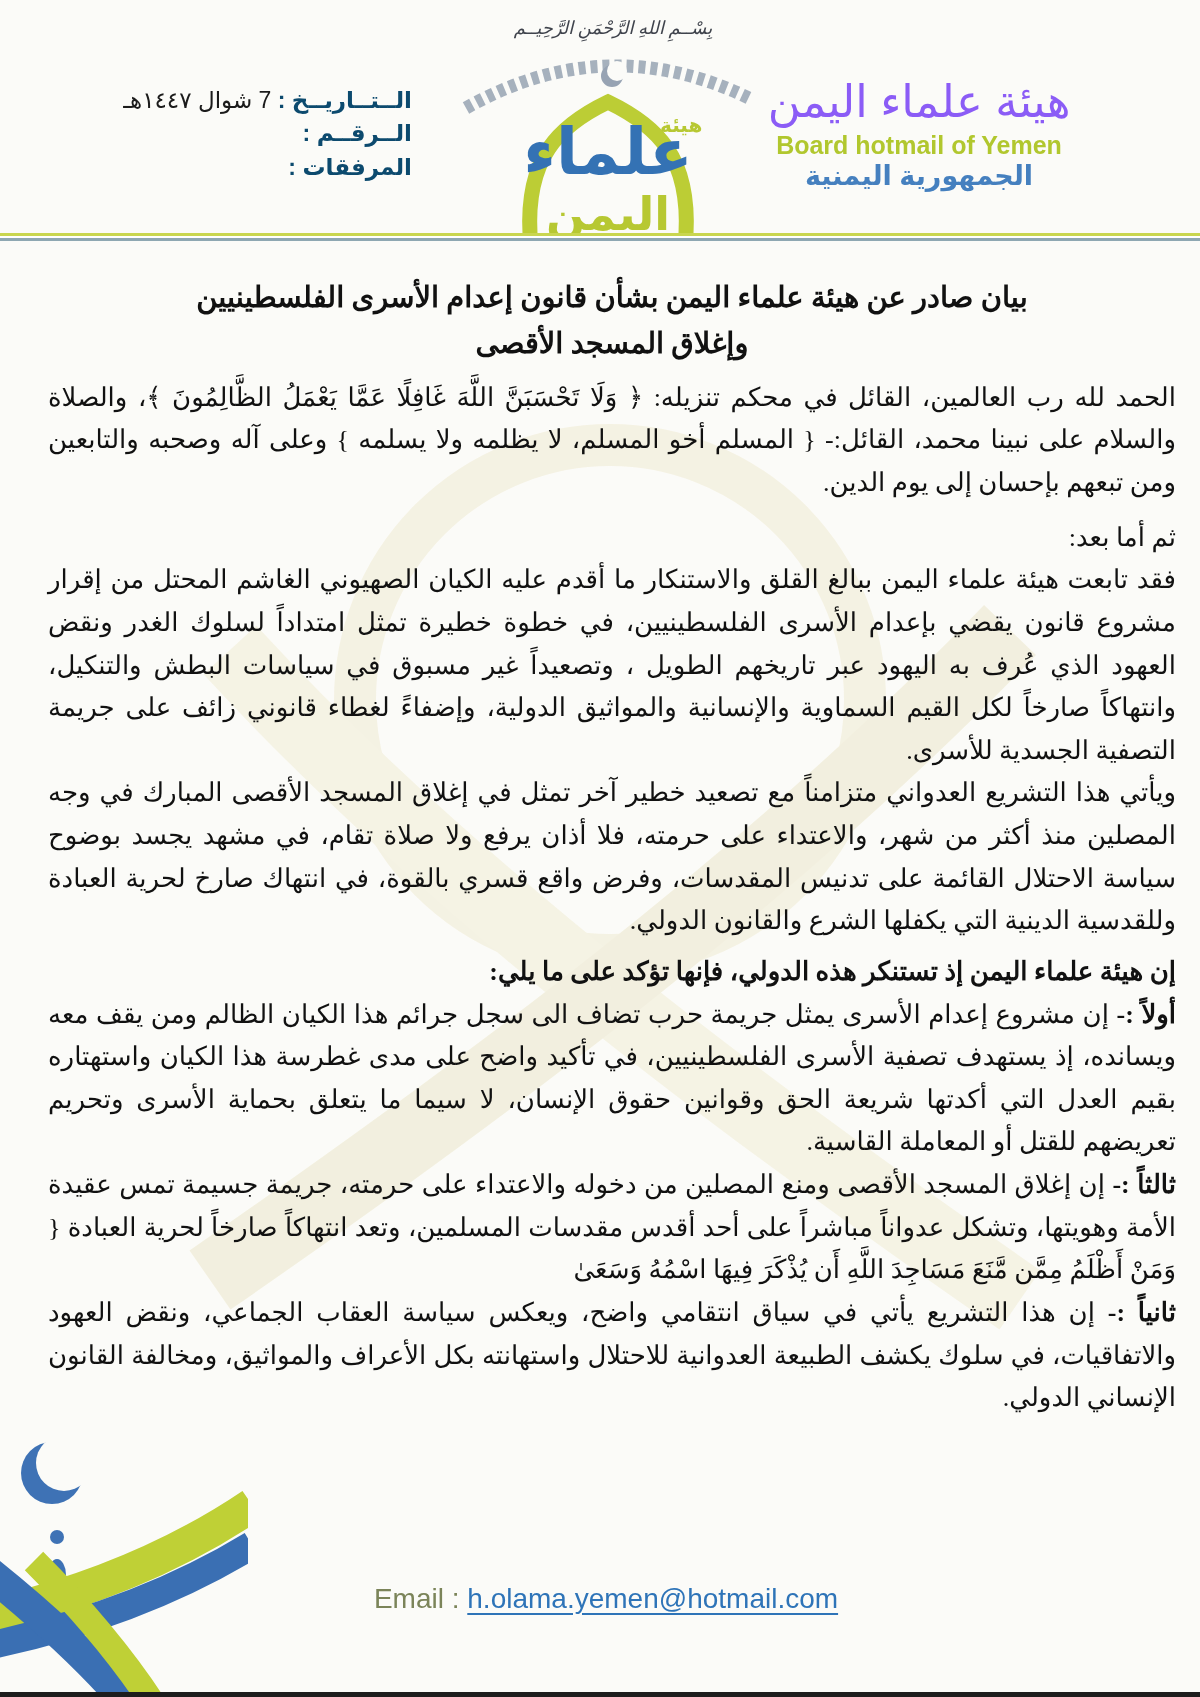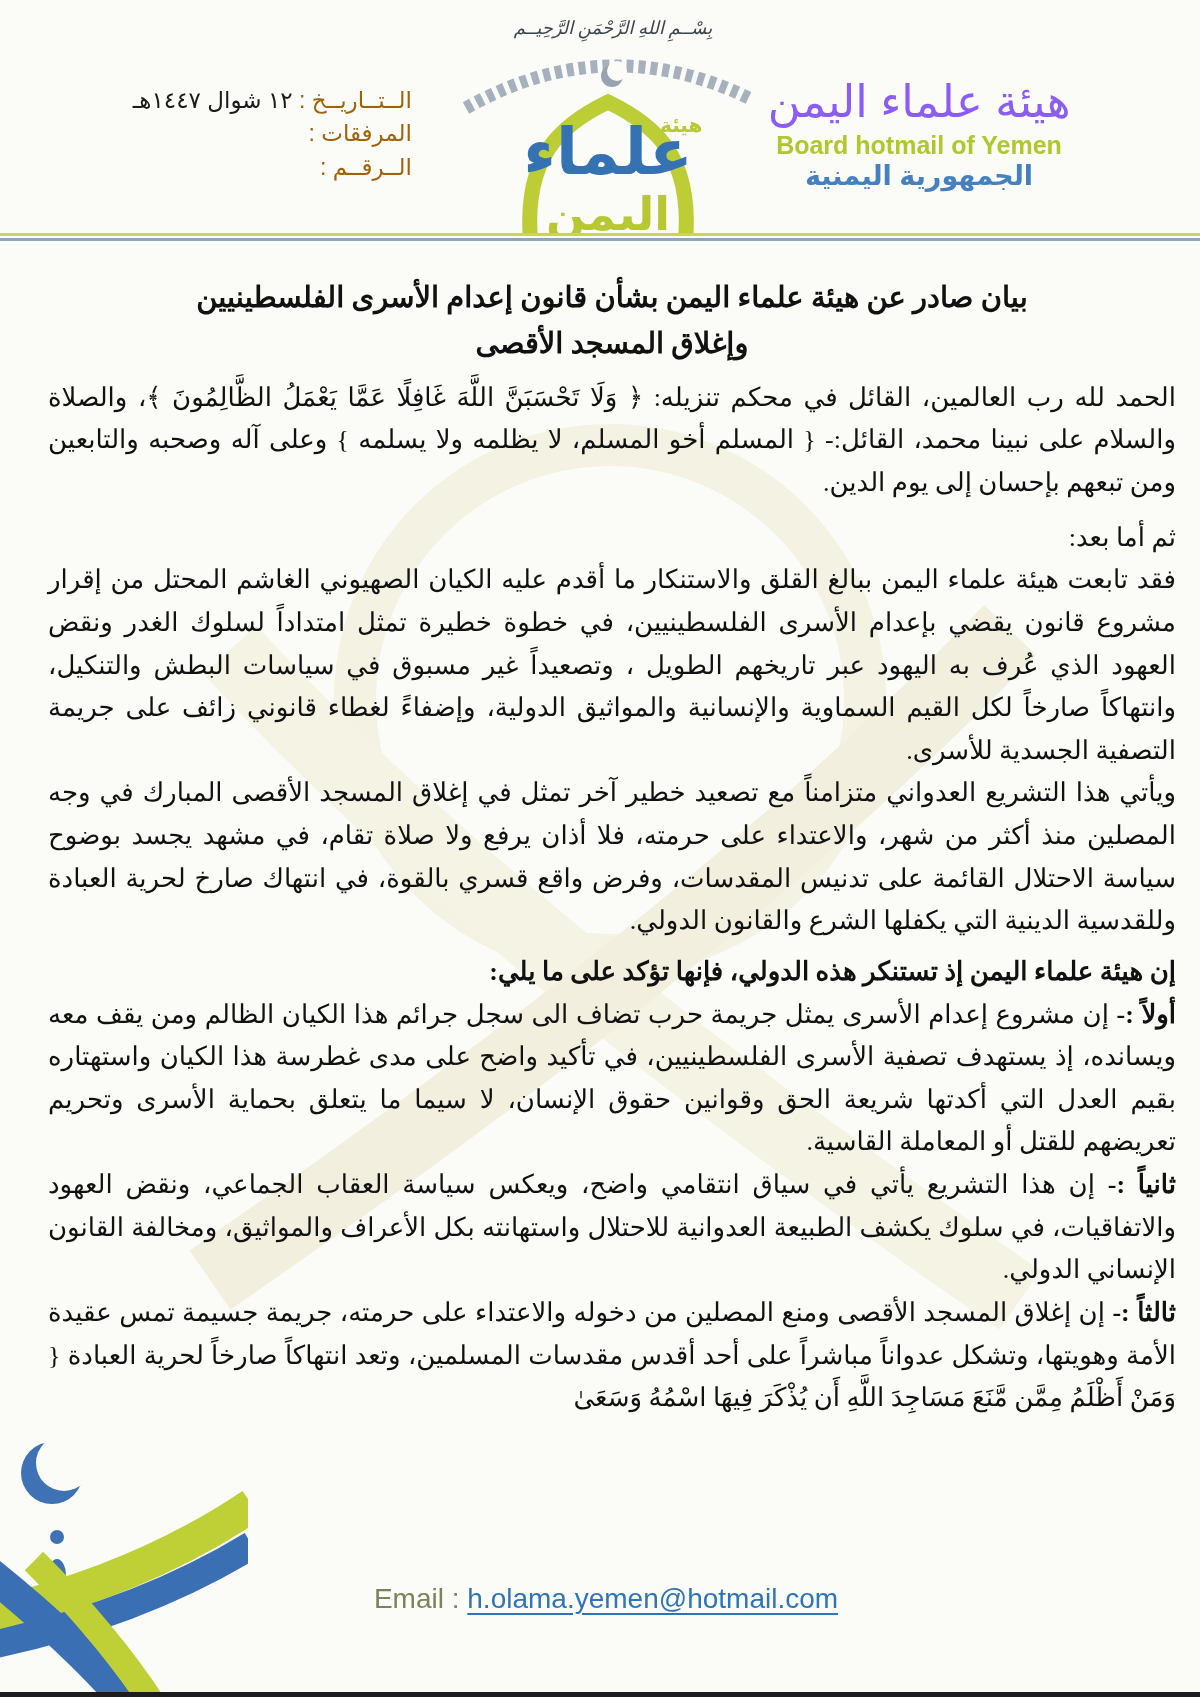--- a/index.html
+++ b/index.html
@@ -9,21 +9,21 @@
     font-family:"Liberation Serif","DejaVu Serif",serif;
     color:#111;
   }
   
   .meta {
     position:absolute; left:60px; top:84px; width:352px;
     direction:rtl; text-align:right; z-index:3;
     font-family:"Liberation Sans","DejaVu Sans",sans-serif;
     font-size:23px; line-height:1.45;
   }
-  .meta-label { color:#a16207; font-weight:400;text-align:center; }
+  .meta-label { color:#0c4a6e; font-weight:700;text-align:center; }
   .meta-value { color:#1b1b1b; }
   .logo-wrap { position:absolute; left:408px; top:6px; width:400px; height:232px; z-index:3; }
   .org {
     position:absolute; right:66px; top:76px; width:430px; text-align:center; z-index:3;
     font-family:"Liberation Sans","DejaVu Sans",sans-serif; direction:rtl;
   }
   .org-ar { font-size:45px; font-weight:normal; color:#8b5cf6; line-height:1.15; }
   .org-en { direction:ltr; font-size:25px; font-weight:bold; color:#b1c72e; margin-top:3px; }
   .org-country { font-size:27px; font-weight:600; color:#4580bf; }
   .rule { position:absolute; top:233px; left:0; width:1200px; z-index:3; }
@@ -67,27 +67,27 @@
     <svg width="920" height="960" viewBox="0 0 920 960">
       <circle cx="470" cy="300" r="255" fill="none" stroke="#f0ebd2" stroke-width="42"></circle>
       <path d="M 90 250 C 320 500 620 720 880 900" fill="none" stroke="#f1edd5" stroke-width="72"></path>
       <path d="M 870 230 C 630 480 330 700 70 880" fill="none" stroke="#ece7cb" stroke-width="72"></path>
     </svg>
   </div>
 
   <div class="meta">
     <div>
       <span class="meta-label">الــتــاريــخ :</span>
-      <span class="meta-value">١٢ شوال ١٤٤٧هـ</span>
+      <span class="meta-value">7 شوال ١٤٤٧هـ</span>
+    </div>
+    <div>
+      <span class="meta-label">الــرقــم :</span>
     </div>
     <div>
       <span class="meta-label">المرفقات :</span>
-    </div>
-    <div>
-      <span class="meta-label">الــرقــم :</span>
     </div>
   </div>
 
   <div class="logo-wrap">
     <svg width="400" height="232" viewBox="0 0 400 232">
       <text x="205" y="28" text-anchor="middle" font-size="18" fill="#3f434c" font-family="Liberation Serif, DejaVu Serif, serif" font-style="italic">بِسْــمِ اللهِ الرَّحْمَنِ الرَّحِيــم</text>
       <path d="M 58 102 Q 200 22 345 94" fill="none" stroke="#97a3b3" stroke-width="13" stroke-dasharray="7 5" opacity="0.85"></path>
       <circle cx="204" cy="70" r="11" fill="#97a3b3"></circle>
       <circle cx="209" cy="65" r="10" fill="#fbfbf8"></circle>
       <path d="M 122 228 C 118 152 150 120 200 96 C 250 120 282 152 278 228" fill="none" stroke="#bccd35" stroke-width="15"></path>
@@ -117,26 +117,26 @@
     <p>الحمد لله رب العالمين، القائل في محكم تنزيله: ﴿ وَلَا تَحْسَبَنَّ اللَّهَ غَافِلًا عَمَّا يَعْمَلُ الظَّالِمُونَ ﴾، والصلاة والسلام على نبينا محمد، القائل:- { المسلم أخو المسلم، لا يظلمه ولا يسلمه } وعلى آله وصحبه والتابعين ومن تبعهم بإحسان إلى يوم الدين.</p>
     <p class="standalone">ثم أما بعد:</p>
     <p>فقد تابعت هيئة علماء اليمن ببالغ القلق والاستنكار ما أقدم عليه الكيان الصهيوني الغاشم المحتل من إقرار مشروع قانون يقضي بإعدام الأسرى الفلسطينيين، في خطوة خطيرة تمثل امتداداً لسلوك الغدر ونقض العهود الذي عُرف به اليهود عبر تاريخهم الطويل ، وتصعيداً غير مسبوق في سياسات البطش والتنكيل، وانتهاكاً صارخاً لكل القيم السماوية والإنسانية والمواثيق الدولية، وإضفاءً لغطاء قانوني زائف على جريمة التصفية الجسدية للأسرى.</p>
     <p>ويأتي هذا التشريع العدواني متزامناً مع تصعيد خطير آخر تمثل في إغلاق المسجد الأقصى المبارك في وجه المصلين منذ أكثر من شهر، والاعتداء على حرمته، فلا أذان يرفع ولا صلاة تقام، في مشهد يجسد بوضوح سياسة الاحتلال القائمة على تدنيس المقدسات، وفرض واقع قسري بالقوة، في انتهاك صارخ لحرية العبادة وللقدسية الدينية التي يكفلها الشرع والقانون الدولي.</p>
     <p class="bold-line">إن هيئة علماء اليمن إذ تستنكر هذه الدولي، فإنها تؤكد على ما يلي:</p>
     <p class="item">
       <strong>أولاً :-</strong>
       <span>إن مشروع إعدام الأسرى يمثل جريمة حرب تضاف الى سجل جرائم هذا الكيان الظالم ومن يقف معه ويسانده، إذ يستهدف تصفية الأسرى الفلسطينيين، في تأكيد واضح على مدى غطرسة هذا الكيان واستهتاره بقيم العدل التي أكدتها شريعة الحق وقوانين حقوق الإنسان، لا سيما ما يتعلق بحماية الأسرى وتحريم تعريضهم للقتل أو المعاملة القاسية.</span>
     </p>
     <p class="item">
+      <strong>ثالثاً :-</strong>
+      <span>إن إغلاق المسجد الأقصى ومنع المصلين من دخوله والاعتداء على حرمته، جريمة جسيمة تمس عقيدة الأمة وهويتها، وتشكل عدواناً مباشراً على أحد أقدس مقدسات المسلمين، وتعد انتهاكاً صارخاً لحرية العبادة { وَمَنْ أَظْلَمُ مِمَّن مَّنَعَ مَسَاجِدَ اللَّهِ أَن يُذْكَرَ فِيهَا اسْمُهُ وَسَعَىٰ</span>
+    </p>
+    <p class="item">
       <strong>ثانياً :-</strong>
       <span>إن هذا التشريع يأتي في سياق انتقامي واضح، ويعكس سياسة العقاب الجماعي، ونقض العهود والاتفاقيات، في سلوك يكشف الطبيعة العدوانية للاحتلال واستهانته بكل الأعراف والمواثيق، ومخالفة القانون الإنساني الدولي.</span>
-    </p>
-    <p class="item">
-      <strong>ثالثاً :-</strong>
-      <span>إن إغلاق المسجد الأقصى ومنع المصلين من دخوله والاعتداء على حرمته، جريمة جسيمة تمس عقيدة الأمة وهويتها، وتشكل عدواناً مباشراً على أحد أقدس مقدسات المسلمين، وتعد انتهاكاً صارخاً لحرية العبادة { وَمَنْ أَظْلَمُ مِمَّن مَّنَعَ مَسَاجِدَ اللَّهِ أَن يُذْكَرَ فِيهَا اسْمُهُ وَسَعَىٰ</span>
     </p>
   </div>
 
   <div class="corner-decor">
     <svg width="248" height="382" viewBox="0 0 248 382">
       <circle cx="52" cy="158" r="31" fill="#3e72b5"></circle>
       <circle cx="64" cy="148" r="28" fill="#fbfbf8"></circle>
       <circle cx="57" cy="222" r="7" fill="#3e72b5"></circle>
       <ellipse cx="57" cy="260" rx="9" ry="16" fill="#3e72b5"></ellipse>
       <circle cx="57" cy="300" r="7" fill="#3e72b5"></circle>

